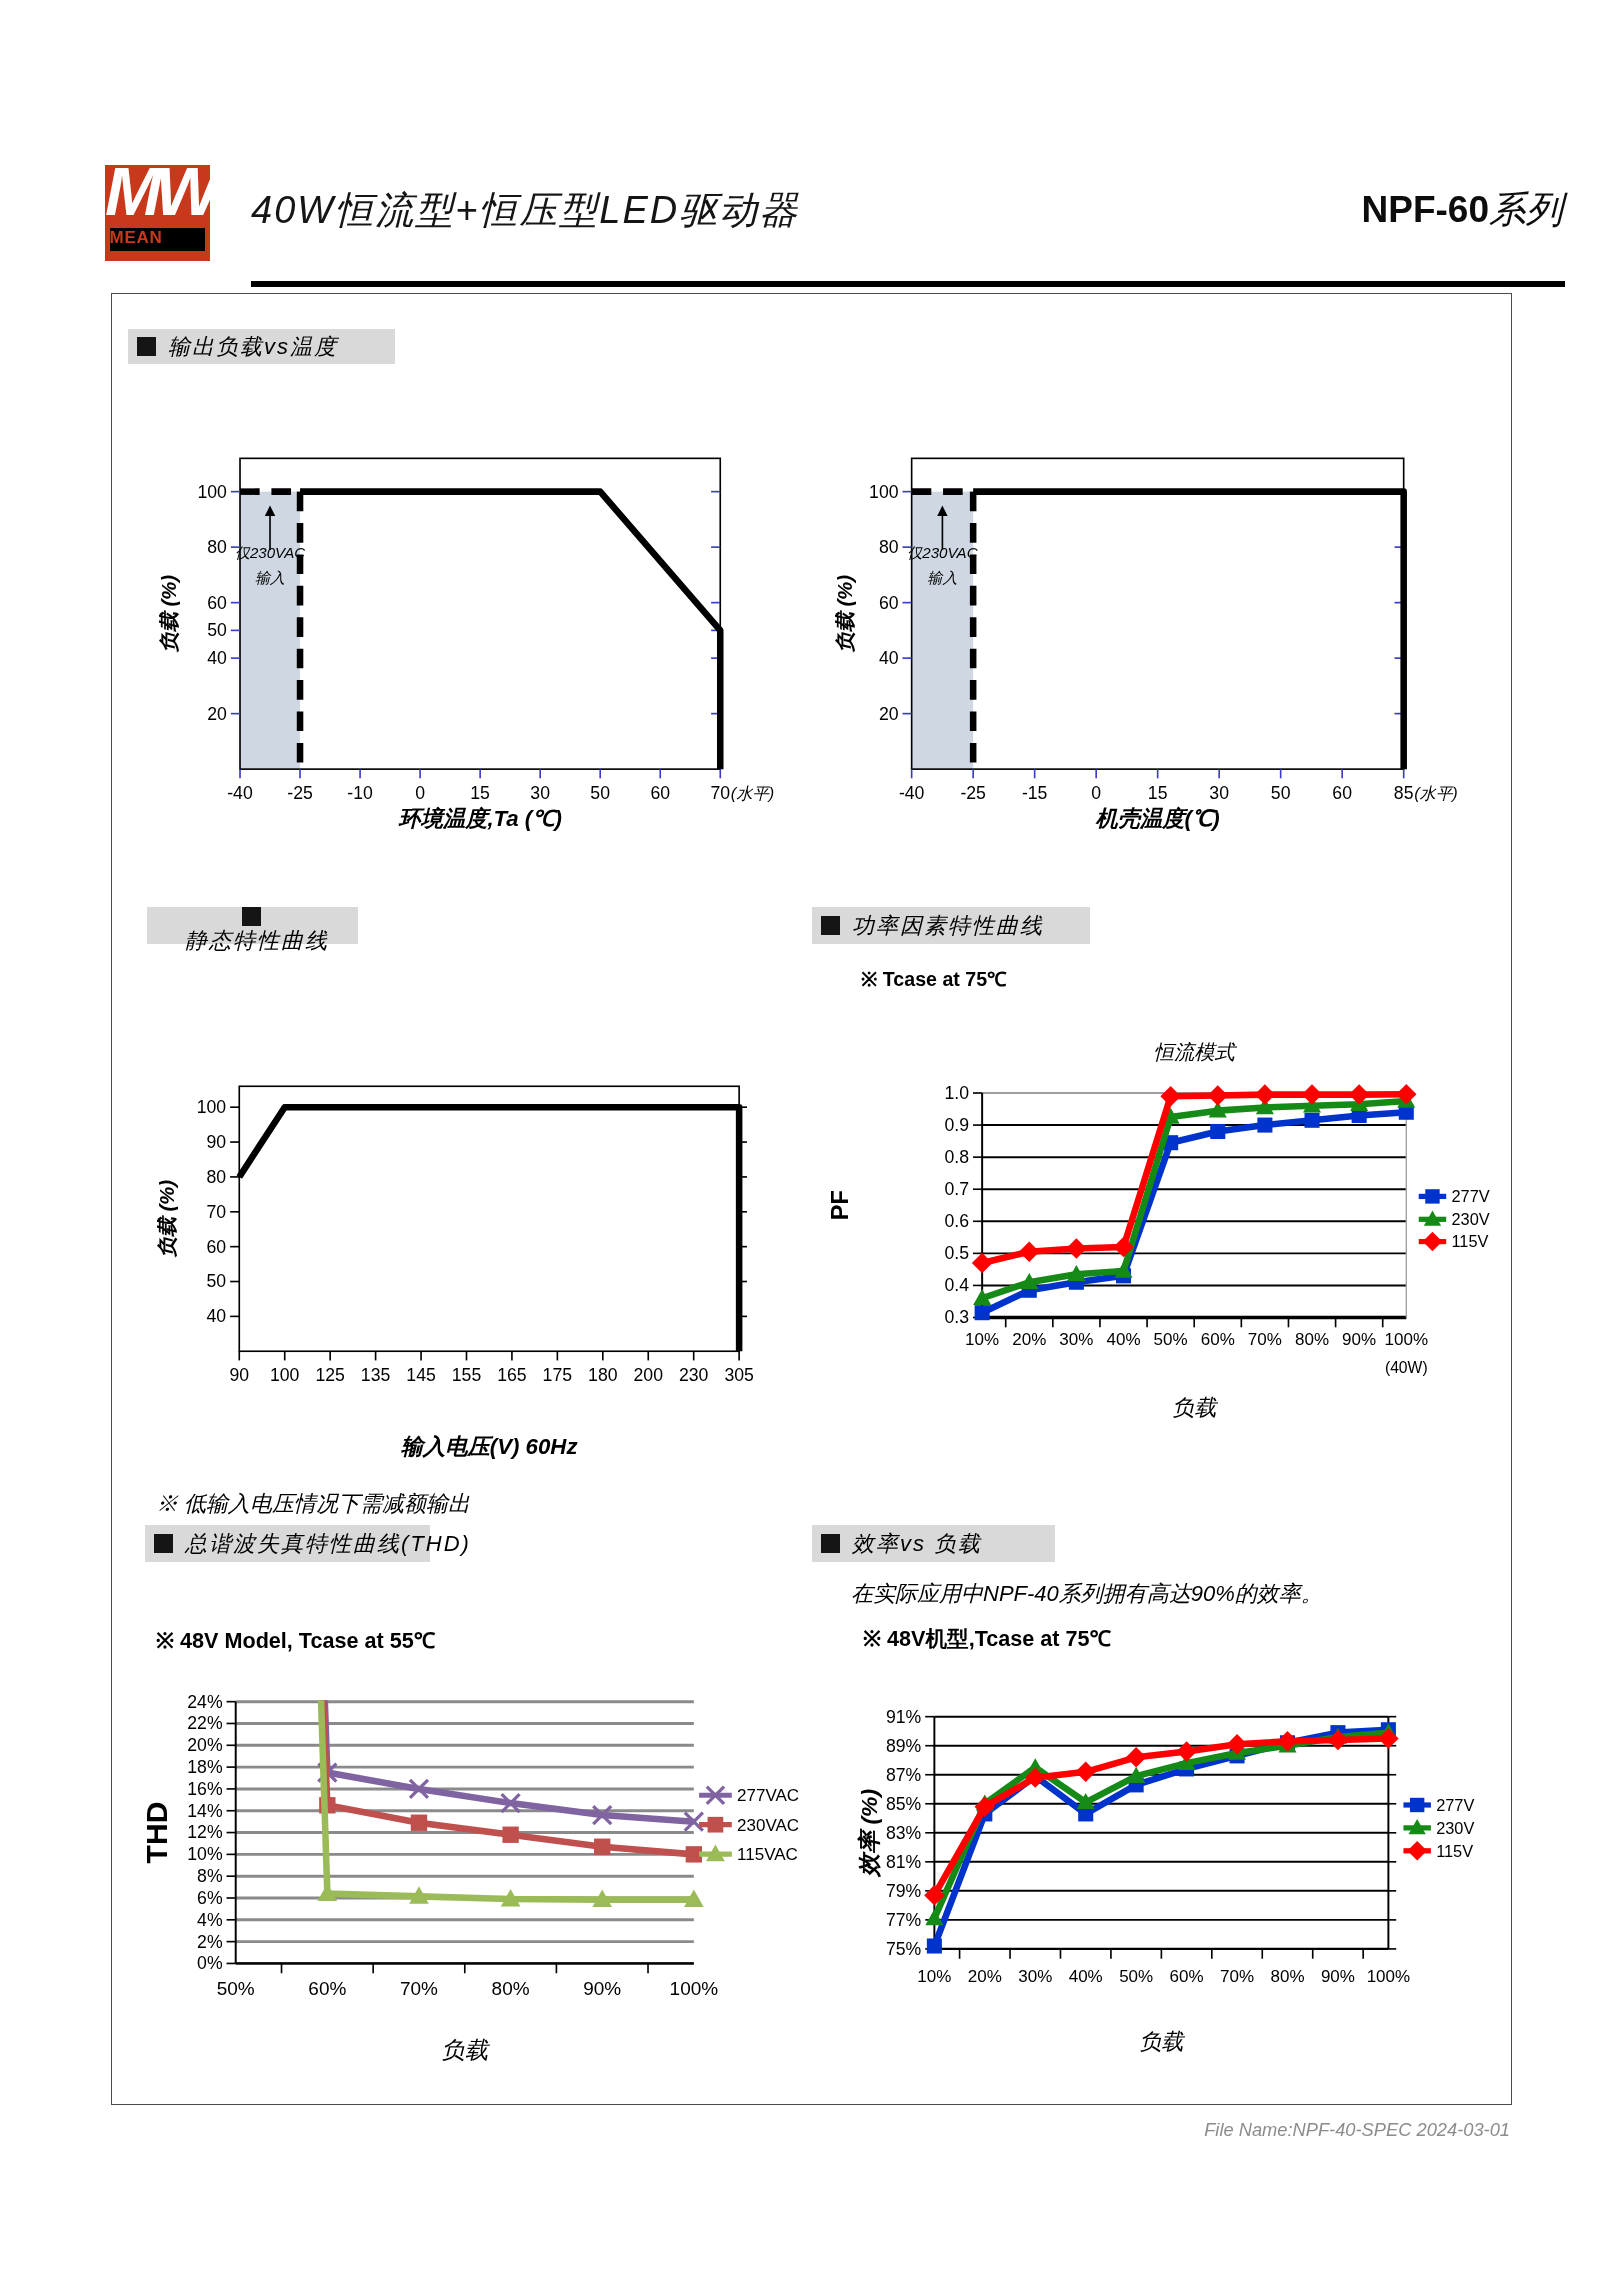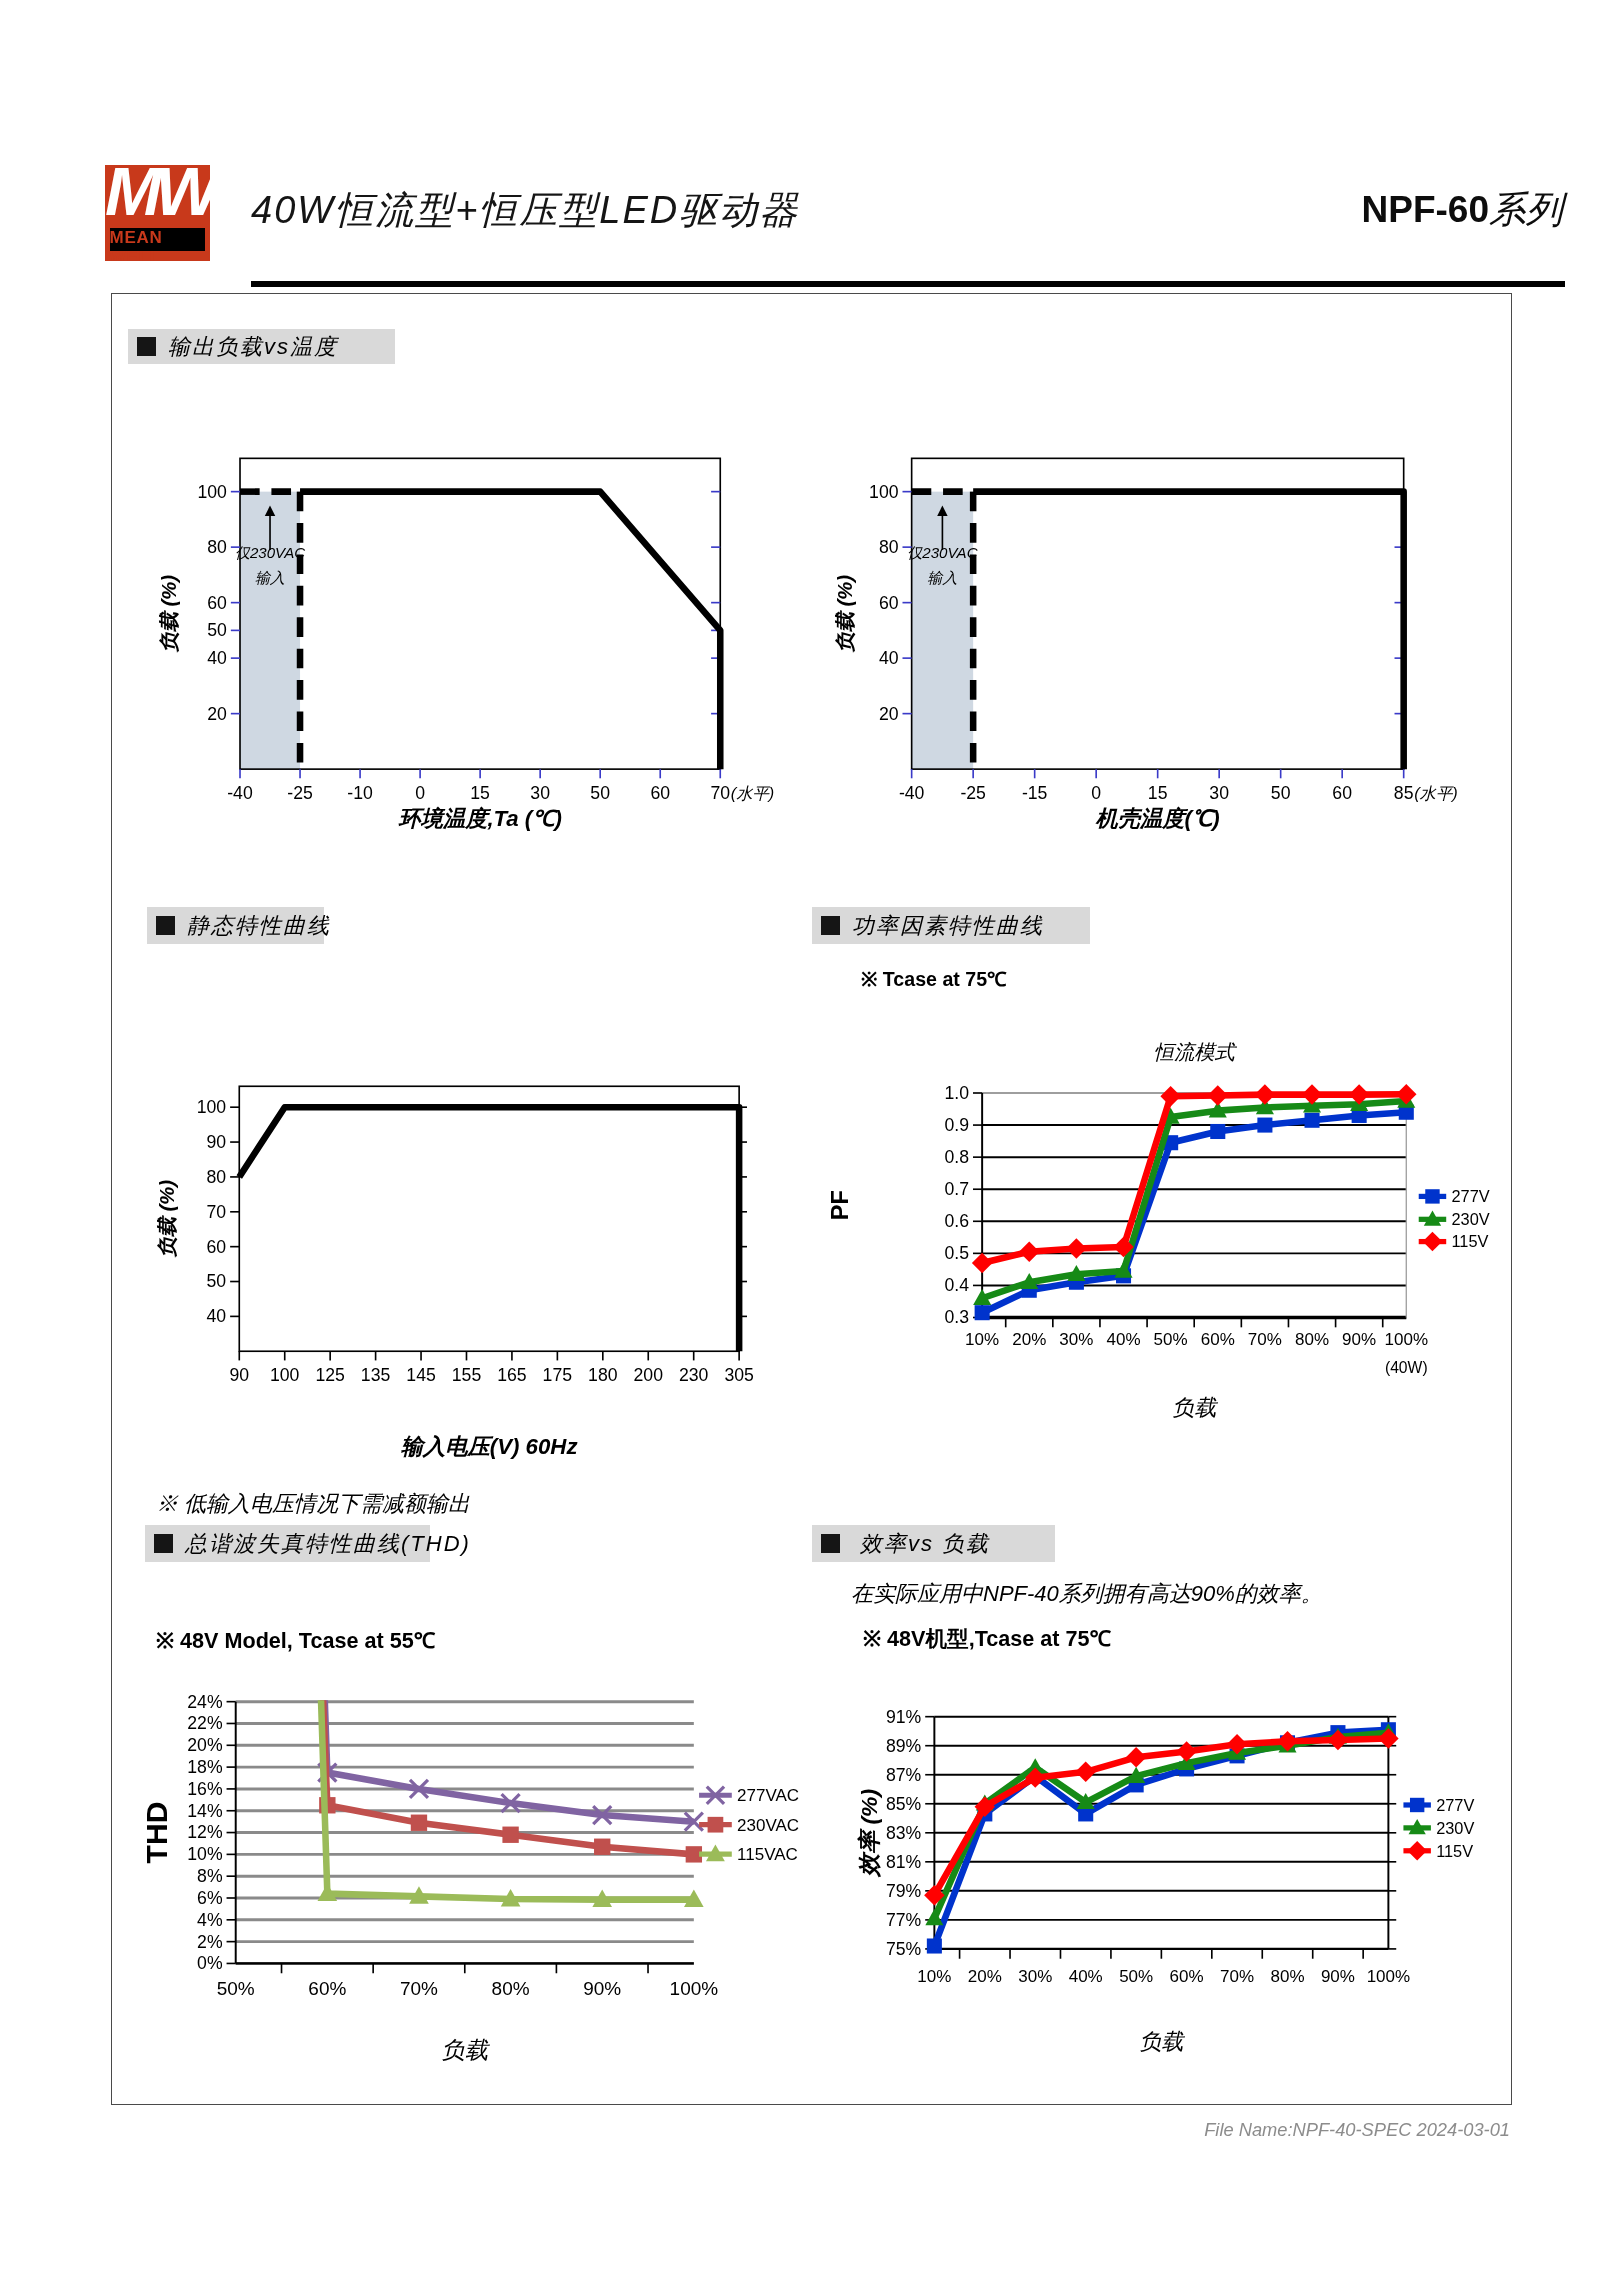--- a/index.html
+++ b/index.html
@@ -45,33 +45,33 @@
     <div class="series"><b>NPF-60</b><span>系列</span></div>
     <div class="rule"></div>
   </div>
 
   <div class="content-box"></div>
 
   <div class="sec" style="left:128px;top:329px;width:267px;height:35px;">
     <span class="sq"></span>
     <span>输出负载vs温度</span>
   </div>
-  <div class="sec" style="left:147px;top:907px;width:177px;height:37px;">
+  <div class="sec" style="left:147px;top:907px;width:211px;height:37px;flex-direction:column;">
     <span class="sq"></span>
     <span>静态特性曲线</span>
   </div>
   <div class="sec" style="left:812px;top:907px;width:278px;height:37px;">
     <span class="sq"></span>
     <span>功率因素特性曲线</span>
   </div>
   <div class="sec" style="left:145px;top:1525px;width:285px;height:37px;">
     <span class="sq"></span>
     <span>总谐波失真特性曲线(THD)</span>
   </div>
-  <div class="sec" style="left:812px;top:1525px;width:243px;height:37px;gap:8px;">
+  <div class="sec" style="left:812px;top:1525px;width:243px;height:37px;">
     <span class="sq"></span>
     <span>效率vs 负载</span>
   </div>
 
   <div class="note" style="left:861px;top:965px;font-size:19.6px;font-weight:bold;">※ Tcase at 75℃</div>
   <div class="note" style="left:156px;top:1481px;font-size:22px;font-style:italic;margin-top:8px;">※ 低输入电压情况下需减额输出</div>
   <div class="note" style="left:156px;top:1625px;font-size:21.6px;font-weight:bold;">※ 48V Model, Tcase at 55℃</div>
   <div class="note" style="left:851px;top:1579px;font-size:22px;font-style:italic;">在实际应用中NPF-40系列拥有高达90%的效率。</div>
   <div class="note" style="left:863px;top:1623px;font-size:21.6px;font-weight:bold;">※ 48V机型,Tcase at 75℃</div>
 

